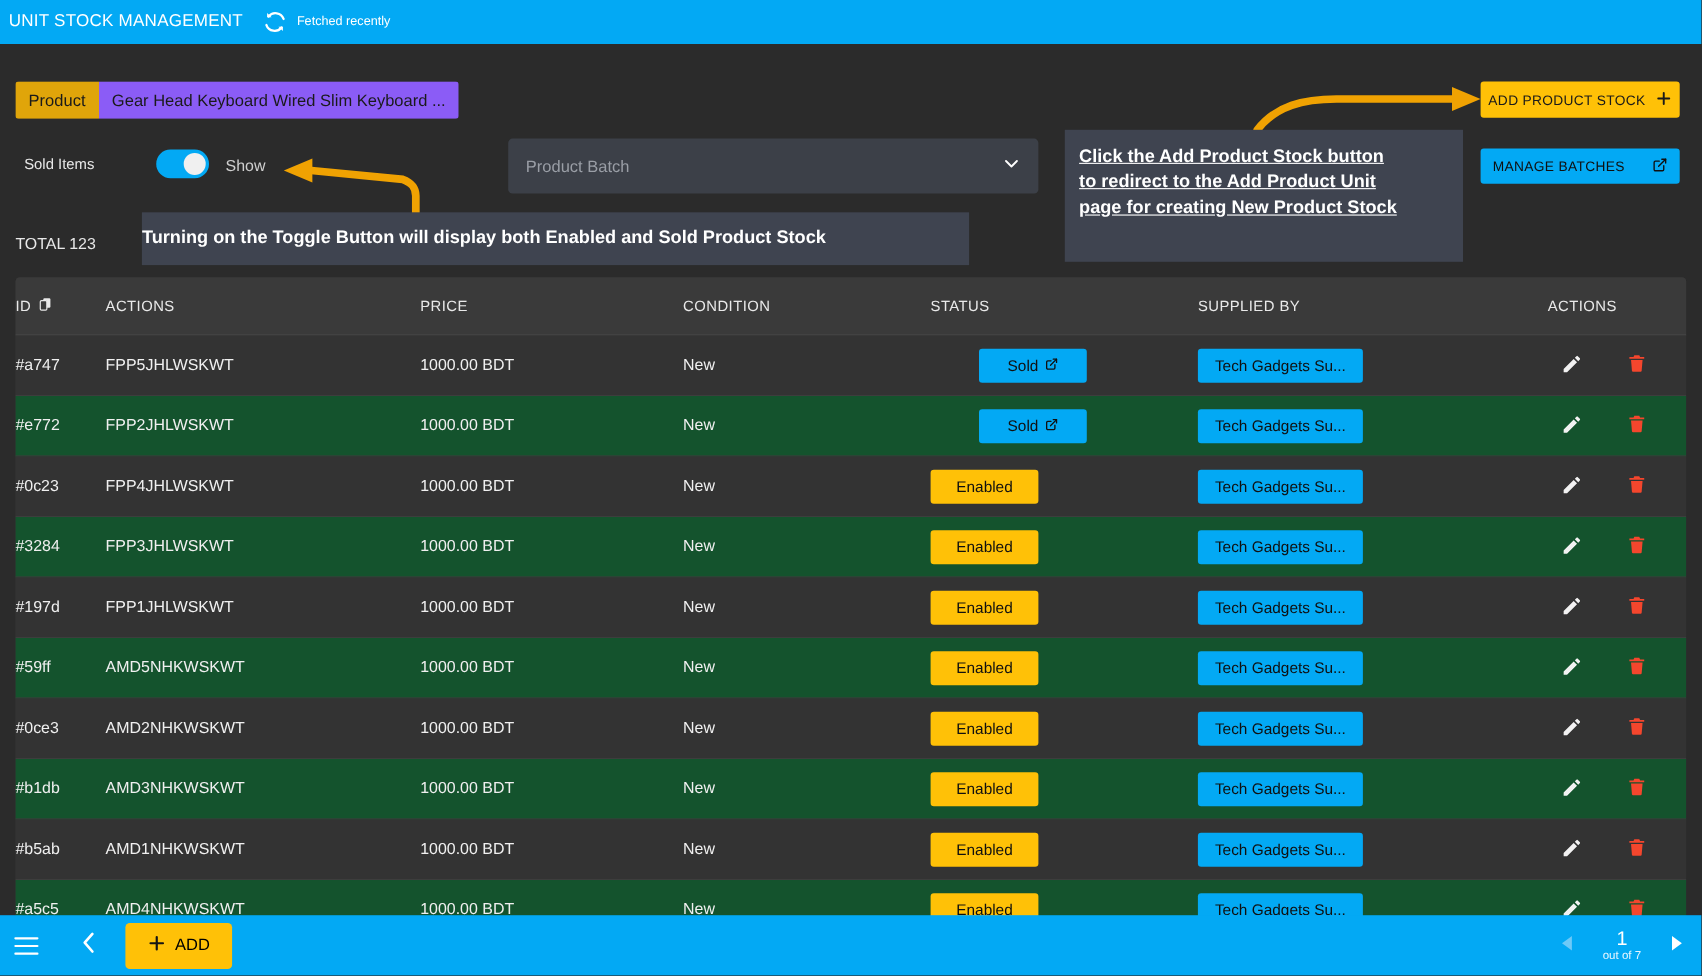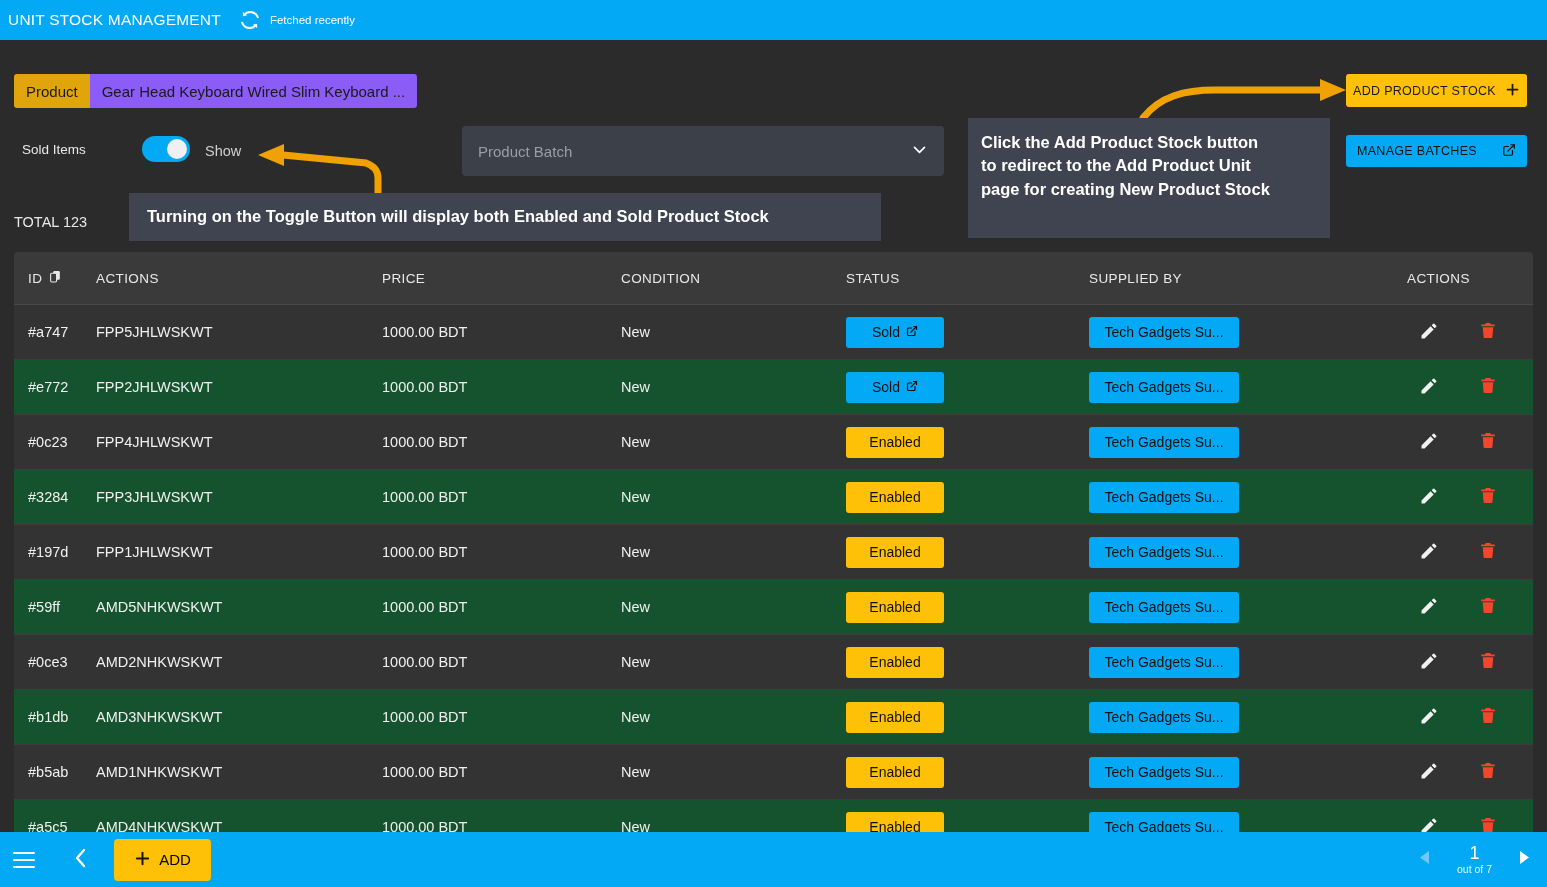--- a/index.html
+++ b/index.html
@@ -81,37 +81,37 @@
     font-family: "Liberation Sans", sans-serif; font-size: 12.5px; letter-spacing: .3px;
     display: flex; align-items: center; justify-content: center; gap: 25px; cursor: pointer;
   }
 
   
   .callout {
     position: absolute; background: #3f4450; color: #ffffff;
     font-size: 16.5px; font-weight: bold; line-height: 1.42;
   }
   .callout-toggle { left: 129px; top: 193px; width: 752px; height: 48px;
-    display: flex; align-items: center; padding-left: 18px; }
+    display: flex; align-items: center; }
   .callout-add { left: 968px; top: 118px; width: 362px; height: 120px;
-    padding: 13px 30px 0 13px; }
+    padding: 13px 30px 0 13px; text-decoration: underline; }
 
   .arrow-svg { position: absolute; left: 0; top: 0; pointer-events: none; }
 
   
   .table-wrap {
     position: absolute; left: 14px; top: 252px; width: 1519px; height: 584px;
     background: #333333; border-radius: 4px 4px 0 0; overflow: hidden;
   }
   .thead {
     height: 53px; background: #3a3a3a; display: flex; align-items: center;
     border-bottom: 1px solid #484848;
   }
   .th { color: #e9e9e9; font-size: 13.5px; letter-spacing: .4px; }
-  .c-id     { width: 82px;  padding-left: 14px; }
+  .c-id     { width: 82px;  padding-left: 0; }
   .c-serial { width: 286px; }
   .c-price  { width: 239px; }
   .c-cond   { width: 225px; }
   .c-status { width: 243px; }
   .c-supp   { width: 318px; }
   .c-act    { width: 126px; }
   .id-head { display: flex; align-items: center; gap: 7px; }
   .copy-icon { width: 13px; height: 15px; }
 
   .row {
@@ -120,21 +120,21 @@
   }
   .row.even { background: #333333; }
   .row.odd  { background: #14532d; }
   .td { color: #f0f0f0; font-size: 14.5px; }
 
   .pill {
     display: inline-flex; align-items: center; justify-content: center; gap: 6px;
     height: 31px; border-radius: 3px; font-size: 14px; color: #101010;
     padding: 0 14px; cursor: pointer; white-space: nowrap;
   }
-  .pill-sold { background: #03a9f4; min-width: 98px; }
+  .pill-sold { background: #03a9f4; min-width: 98px; margin-left: 44px; }
   .pill-enabled { background: #ffc107; min-width: 98px; }
   .pill-supplier { background: #03a9f4; width: 150px; }
   .ext-icon { width: 12px; height: 12px; }
 
   .actions { display: flex; align-items: center; gap: 40px; padding-left: 12px; }
   .icon-btn { background: none; border: none; cursor: pointer; padding: 0;
     display: flex; align-items: center; }
 
   
   .bottombar {

